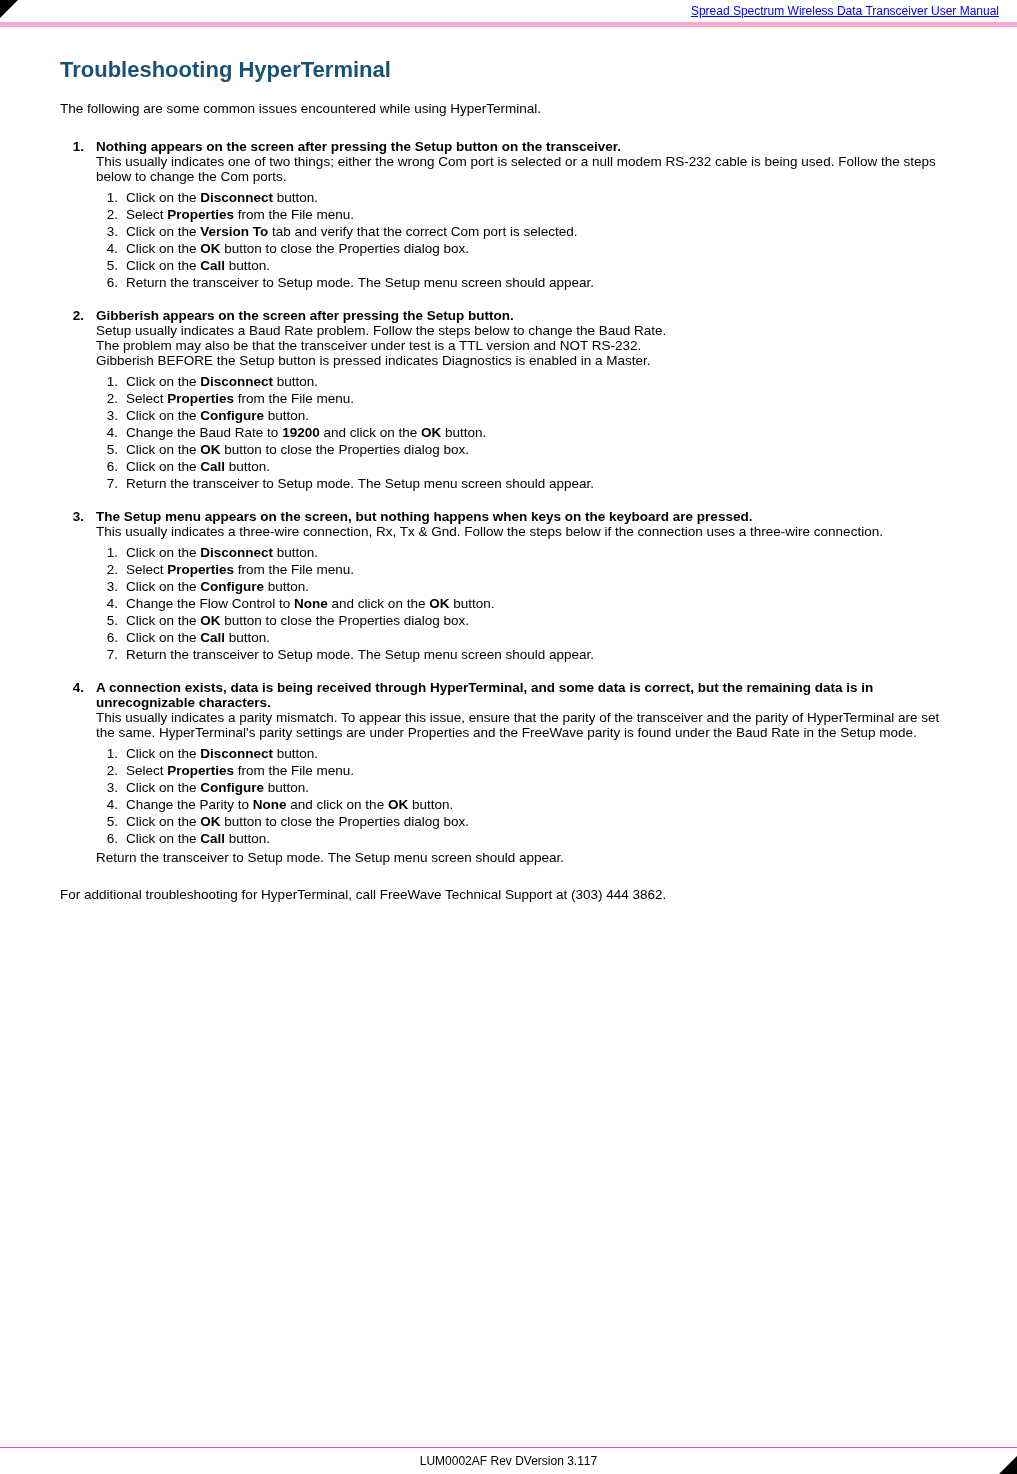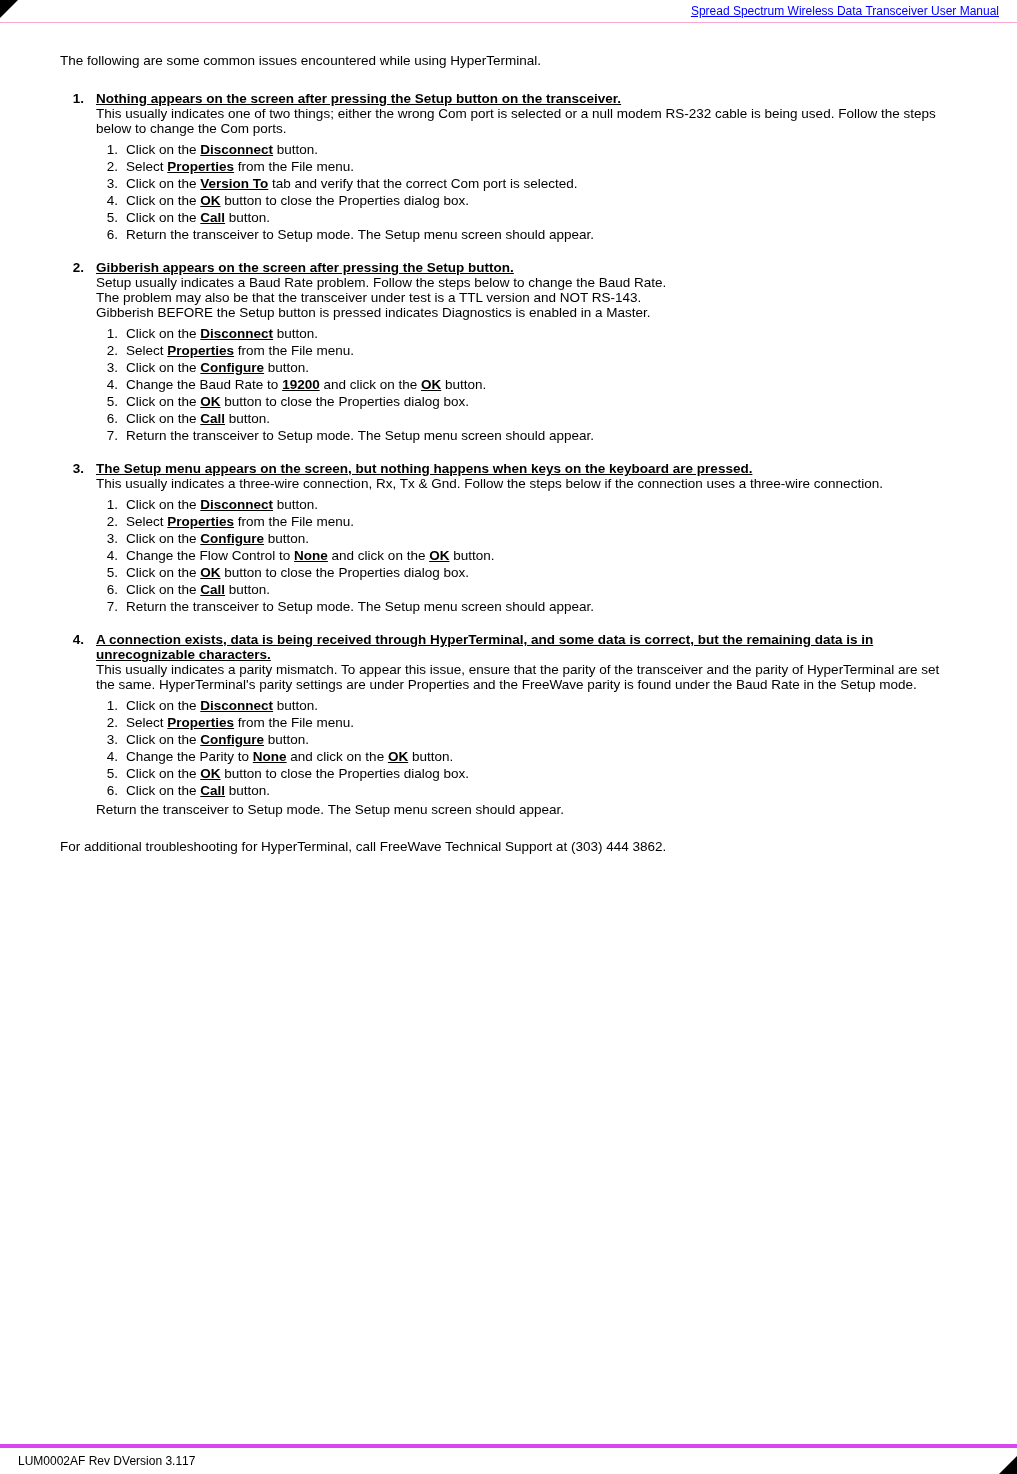--- a/index.html
+++ b/index.html
@@ -10,21 +10,21 @@
       background: #fff;
       width: 1017px;
       min-height: 1474px;
       position: relative;
     }
     .top-header {
       display: flex;
       justify-content: flex-end;
       align-items: center;
       padding: 4px 18px 4px 0;
-      border-bottom: 1px solid #f9a8d4;
+      border-bottom: 5px solid #f9a8d4;
       font-size: 12px;
     }
     .top-header a {
       color: #00f;
       text-decoration: underline;
     }
     .top-left-arrow {
       position: absolute;
       top: 0;
       left: 0;
@@ -71,29 +71,29 @@
     .sub-list li {
       display: flex;
       gap: 8px;
       margin-bottom: 2px;
     }
     .sub-list li .sub-num {
       min-width: 22px;
       text-align: right;
       font-weight: normal;
     }
-    b { font-weight: bold; text-decoration: underline; }
+    b { font-weight: bold; }
     .footer {
       position: absolute;
       bottom: 0;
       left: 0;
       right: 0;
-      border-top: 4px solid #d946ef;
-      display: flex;
-      justify-content: flex-start;
+      border-top: 1px solid #d946ef;
+      display: flex;
+      justify-content: center;
       padding: 6px 18px;
       font-size: 12px;
     }
     .footer-right-arrow {
       position: absolute;
       bottom: 0;
       right: 0;
       width: 0;
       height: 0;
       border-bottom: 18px solid #000;
@@ -106,20 +106,21 @@
   </style>
 </head>
 <body>
 
 <div class="top-header">
   <div class="top-left-arrow"></div>
   <a>Spread Spectrum Wireless Data Transceiver User Manual</a>
 </div>
 
 <div class="content">
+  <h1 class="page-title">Troubleshooting HyperTerminal</h1>
   <p class="intro-para">The following are some common issues encountered while using HyperTerminal.</p>
 
   <ol class="main-list" id="issues-list">
   <li>
         <span class="num">1.</span>
         <div class="body-content">
           <p><b>Nothing appears on the screen after pressing the Setup button on the transceiver.</b></p>
           <p>This usually indicates one of two things; either the wrong Com port is selected or a null modem RS-232 cable is being used. Follow the steps below to change the Com ports.</p>
           <ol class="sub-list">
             <li>
@@ -147,21 +148,21 @@
               <span>Return the transceiver to Setup mode. The Setup menu screen should appear.</span>
             </li>
           </ol>
         </div>
       </li>
       <li>
         <span class="num">2.</span>
         <div class="body-content">
           <p><b>Gibberish appears on the screen after pressing the Setup button.</b></p>
           <p>Setup usually indicates a Baud Rate problem. Follow the steps below to change the Baud Rate.</p>
-          <p>The problem may also be that the transceiver under test is a TTL version and NOT RS-143.</p>
+          <p>The problem may also be that the transceiver under test is a TTL version and NOT RS-232.</p>
           <p>Gibberish BEFORE the Setup button is pressed indicates Diagnostics is enabled in a Master.</p>
           <ol class="sub-list">
             <li>
               <span class="sub-num">1.</span>
               <span>Click on the <b>Disconnect</b> button.</span>
             </li>
             <li>
               <span class="sub-num">2.</span>
               <span>Select <b>Properties</b> from the File menu.</span>
             </li>

